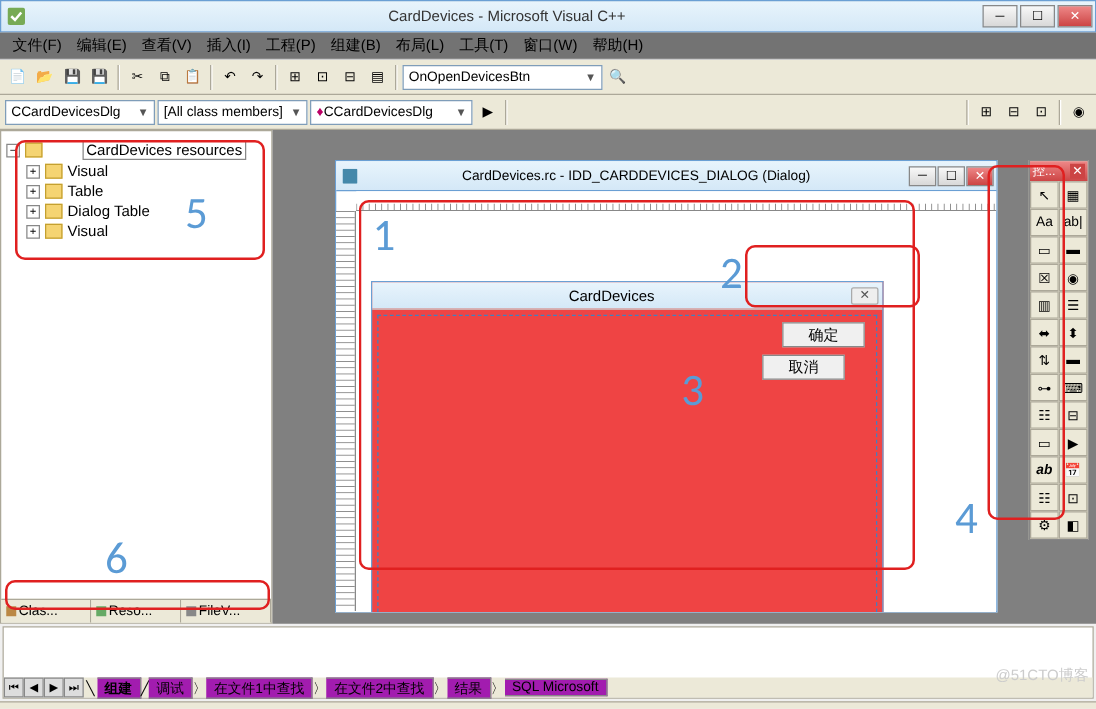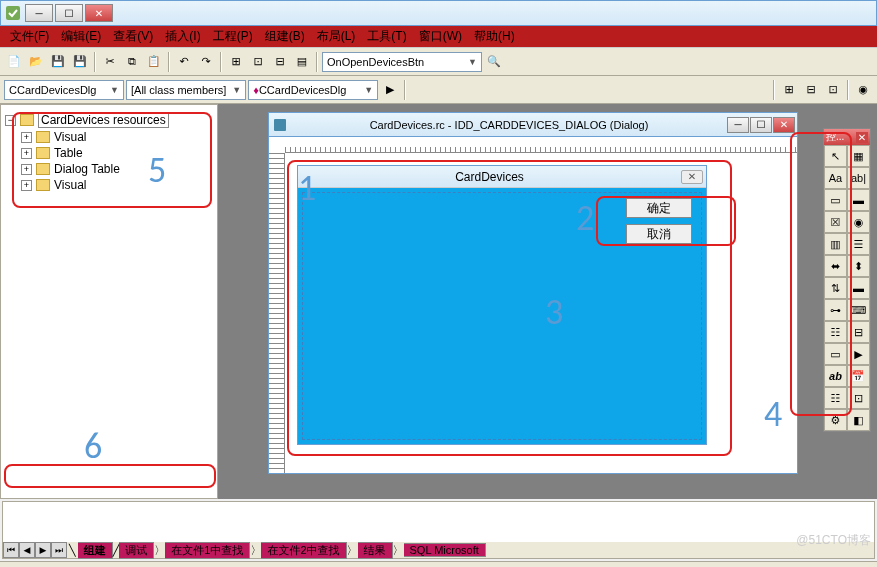--- a/index.html
+++ b/index.html
@@ -5,59 +5,59 @@
     * { box-sizing: border-box; margin: 0; padding: 0; font-family: "Microsoft YaHei", Tahoma, sans-serif; }
     body { width: 877px; height: 567px; background: #f0f0f0; overflow: hidden; position: relative; }
     
     .title-bar { height: 26px; background: linear-gradient(to bottom, #e8f4fc, #d4e8f7); border: 1px solid #6a9fd4; display: flex; align-items: center; font-size: 12px; }
     .title-bar .icon-area { width: 24px; display: flex; justify-content: center; }
     .title-bar .title-text { flex: 1; text-align: center; color: #333; }
     .title-bar .window-controls { display: flex; gap: 2px; padding-right: 2px; }
     .win-btn { width: 28px; height: 18px; border: 1px solid #888; background: linear-gradient(to bottom, #f8f8f8, #d8d8d8); font-size: 10px; display: flex; align-items: center; justify-content: center; cursor: pointer; }
     .win-btn.close { background: linear-gradient(to bottom, #e88, #c44); color: #fff; }
     
-    .menu-bar { height: 22px; background: #b91c1c; border-bottom: 1px solid #ccc; display: flex; align-items: center; font-size: 12px; padding-left: 4px; }
+    .menu-bar { height: 22px; background: #737373; border-bottom: 1px solid #ccc; display: flex; align-items: center; font-size: 12px; padding-left: 4px; }
     .menu-bar span { padding: 2px 6px; cursor: pointer; }
     
     .toolbar { height: 28px; background: #ece9d8; border-bottom: 1px solid #aca899; display: flex; align-items: center; padding: 2px 4px; gap: 2px; }
     .tb-btn { width: 20px; height: 20px; border: 1px solid transparent; display: flex; align-items: center; justify-content: center; font-size: 11px; cursor: pointer; }
     .tb-sep { width: 2px; height: 20px; border-left: 1px solid #aca899; border-right: 1px solid #fff; margin: 0 2px; }
     .tb-combo { height: 20px; border: 1px solid #7f9db9; background: #fff; font-size: 11px; padding: 0 4px; display: flex; align-items: center; min-width: 100px; }
     .tb-combo .dd { margin-left: auto; font-size: 9px; color: #555; padding-left: 6px;}
     
     .main-area { display: flex; height: calc(100% - 26px - 22px - 28px - 28px - 68px); }
     
     .sidebar { width: 218px; background: #fff; border: 1px solid #aca899; display: flex; flex-direction: column; position: relative; }
     .tree { flex: 1; padding: 6px 4px; font-size: 12px; }
     .tree-node { display: flex; align-items: center; padding: 1px 0; }
     .tree-toggle { width: 11px; height: 11px; border: 1px solid #888; font-size: 9px; line-height: 9px; text-align: center; margin-right: 4px; cursor: pointer; background: #fff;}
     .tree-icon { width: 14px; height: 12px; background: #f5d472; border: 1px solid #c4a030; margin-right: 4px; }
     .tree-label { white-space: nowrap; }
-    .tree-label.selected { border: 1px solid #888; padding: 0 2px; }
+    .tree-label.selected { border: 1px solid #888; padding: 0 2px; margin-left: 28px; }
     .tree-child { margin-left: 16px; }
     .sidebar-tabs { display: flex; border-top: 1px solid #aca899; background: #ece9d8; }
     .side-tab { flex: 1; font-size: 11px; padding: 3px 4px; border-right: 1px solid #aca899; background: #ece9d8; cursor: pointer; display:flex; align-items:center; gap:2px; white-space: nowrap; overflow:hidden;}
     .side-tab .dot { width:8px; height:8px; background:#b84; display:inline-block;}
     
-    .editor { flex: 1; background: #808080; position: relative; padding: 8px 4px 8px 50px; }
+    .editor { flex: 1; background: #808080; position: relative; padding: 24px 4px 8px 50px; }
     
     .child-window { width: 530px; background: #fff; border: 1px solid #6a9fd4; }
     .child-title { height: 24px; background: linear-gradient(to bottom, #e8f4fc, #d4e8f7); display: flex; align-items: center; font-size: 11px; border-bottom: 1px solid #6a9fd4; }
     .child-title .icon-area { width: 22px; display:flex; justify-content:center;}
     .child-title .title-text { flex: 1; text-align: center; }
     .child-title .window-controls { display: flex; gap: 1px; padding-right: 2px;}
     .child-title .win-btn { width: 22px; height: 16px; }
     
     .ruler-h { height: 16px; background: #fff; border-bottom: 1px solid #888; background-image: repeating-linear-gradient(to right, #888 0, #888 1px, transparent 1px, transparent 5px); background-position: 20px 10px; background-size: 5px 6px; background-repeat: repeat-x; margin-left: 16px;}
     .ruler-v { width: 16px; background: #fff; border-right: 1px solid #888; position: absolute; left: 0; top: 0; bottom: 0; background-image: repeating-linear-gradient(to bottom, #888 0, #888 1px, transparent 1px, transparent 5px); background-position: 10px 0; background-size: 6px 5px;}
     
     .design-area { position: relative; background: #fff; height: 320px; overflow: auto;}
     .design-content { position: relative; margin-left: 16px; padding: 12px;}
     
-    .dialog-preview { width: 410px; height: 280px; border: 1px solid #6a9fd4; background: #0ea5e9; position: relative; }
+    .dialog-preview { width: 410px; height: 320px; border: 1px solid #6a9fd4; background: #ef4444; position: relative; margin-top: 44px; }
     .dialog-preview-title { height: 22px; background: linear-gradient(to bottom, #e8f4fc, #d4e8f7); display: flex; align-items: center; border-bottom: 1px solid #ccc; font-size: 12px; }
     .dialog-preview-title .t { flex: 1; text-align: center; }
     .dialog-preview-title .x { width: 22px; text-align: center; color: #555; border:1px solid #aaa; margin-right:3px; height:14px; line-height:12px; font-size:10px; background:#eee; border-radius:2px;}
     .dialog-body { position: relative; height: calc(100% - 22px); border-radius: 10px; }
     .dialog-body .selection-border { position: absolute; left: 4px; top: 4px; right: 4px; bottom: 4px; border: 1px dashed #4080c0; }
     .dbtn { position: absolute; width: 66px; height: 20px; border: 1px solid #888; background: #f0f0f0; font-size: 12px; display: flex; align-items: center; justify-content: center; }
     .todo { position: absolute; left: 115px; top: 120px; font-size: 12px; border: 1px dashed #888; padding: 2px 6px;}
     
     .toolbox { position: absolute; right: 6px; top: 128px; width: 48px; background: #ece9d8; border: 1px solid #888; }
     .toolbox-title { height: 16px; background: linear-gradient(to bottom, #e88, #c44); color: #fff; font-size: 10px; display: flex; align-items: center; padding: 0 2px; }
@@ -66,38 +66,39 @@
     .tool { height: 22px; border: 1px solid #aca899; display: flex; align-items: center; justify-content: center; font-size: 11px; cursor: pointer; background: #ece9d8; }
     
     .annotation { position: absolute; color: #5b9bd5; font-size: 36px; font-weight: 300; pointer-events: none; font-family: Calibri, sans-serif;}
     .red-box { position: absolute; border: 2px solid #e02020; border-radius: 8px; pointer-events: none; }
     
     .bottom-panel { height: 58px; border-top: 4px solid #ece9d8; background: #fff; border: 1px solid #aca899; margin: 2px; position: relative;}
     .bottom-scroll { position: absolute; bottom: 0; left:0; right:0; height: 16px; background: #ece9d8; display: flex; align-items: center; font-size: 11px;}
     .bottom-scroll .arrows { display:flex;}
     .bottom-scroll .arr { width: 16px; height: 16px; border: 1px solid #888; background: #ddd; text-align: center; line-height: 14px; font-size: 9px;}
     .output-tabs { display: flex; align-items: center; font-size: 11px;}
-    .output-tab { padding: 0 6px; border-right: 1px solid #888; background: #be185d; border-top: 1px solid #888; border-bottom: 1px solid #888;}
+    .output-tab { padding: 0 6px; border-right: 1px solid #888; background: #a21caf; border-top: 1px solid #888; border-bottom: 1px solid #888;}
     .output-tab:first-child { border-left: 1px solid #888;}
     .output-tab.bold { font-weight: bold;}
     
     .status-bar { height: 20px; background: #ece9d8; border-top: 1px solid #aca899; }
     
     .watermark { position: absolute; right: 6px; bottom: 18px; font-size: 12px; color: #ccc; }
   </style>
 </head>
 <body>
 
 <div class="title-bar">
   <div class="icon-area">
     <svg width="14" height="14">
         <rect width="14" height="14" fill="#7a5" rx="2"></rect>
         <path d="M3 7 L6 10 L11 4" stroke="#fff" stroke-width="2" fill="none"></path>
       </svg>
   </div>
+  <div class="title-text">CardDevices - Microsoft Visual C++</div>
   <div class="window-controls">
     <div class="win-btn">─</div>
     <div class="win-btn">☐</div>
     <div class="win-btn close">✕</div>
   </div>
 </div>
 
 <div class="menu-bar">
   <span>文件(F)</span>
   <span>编辑(E)</span>
@@ -185,20 +186,34 @@
           <span class="tree-toggle">+</span>
           <span class="tree-icon"></span>
           <span class="tree-label">Dialog Table</span>
         </div>
         <div class="tree-node">
           <span class="tree-toggle">+</span>
           <span class="tree-icon"></span>
           <span class="tree-label">Visual</span>
         </div>
       </div>
+    </div>
+    <div class="sidebar-tabs">
+      <div class="side-tab">
+          <span class="dot"></span>
+          <span>Clas...</span>
+        </div>
+      <div class="side-tab">
+          <span class="dot" style="background:#6a6"></span>
+          <span>Reso...</span>
+        </div>
+      <div class="side-tab">
+          <span class="dot" style="background:#888"></span>
+          <span>FileV...</span>
+        </div>
     </div>
   </div>
 
   <div class="editor">
     <div class="child-window">
       <div class="child-title">
         <div class="icon-area">
             <svg width="12" height="12">
               <rect width="12" height="12" fill="#48a" rx="1"></rect>
             </svg>
@@ -215,21 +230,21 @@
         <div class="ruler-v"></div>
         <div class="design-content">
           <div class="dialog-preview">
             <div class="dialog-preview-title">
               <span class="t">CardDevices</span>
               <span class="x">✕</span>
             </div>
             <div class="dialog-body">
               <div class="selection-border"></div>
               <div class="dbtn" style="right:14px; top:10px;">确定</div>
-              <div class="dbtn" style="right:14px; top:36px;font-family:Liberation Mono, monospace;">取消</div>
+              <div class="dbtn" style="right:30px; top:36px;font-family:Liberation Mono, monospace;">取消</div>
             </div>
           </div>
         </div>
       </div>
     </div>
   </div>
 </div>
 
 <div class="toolbox">
   <div class="toolbox-title">

